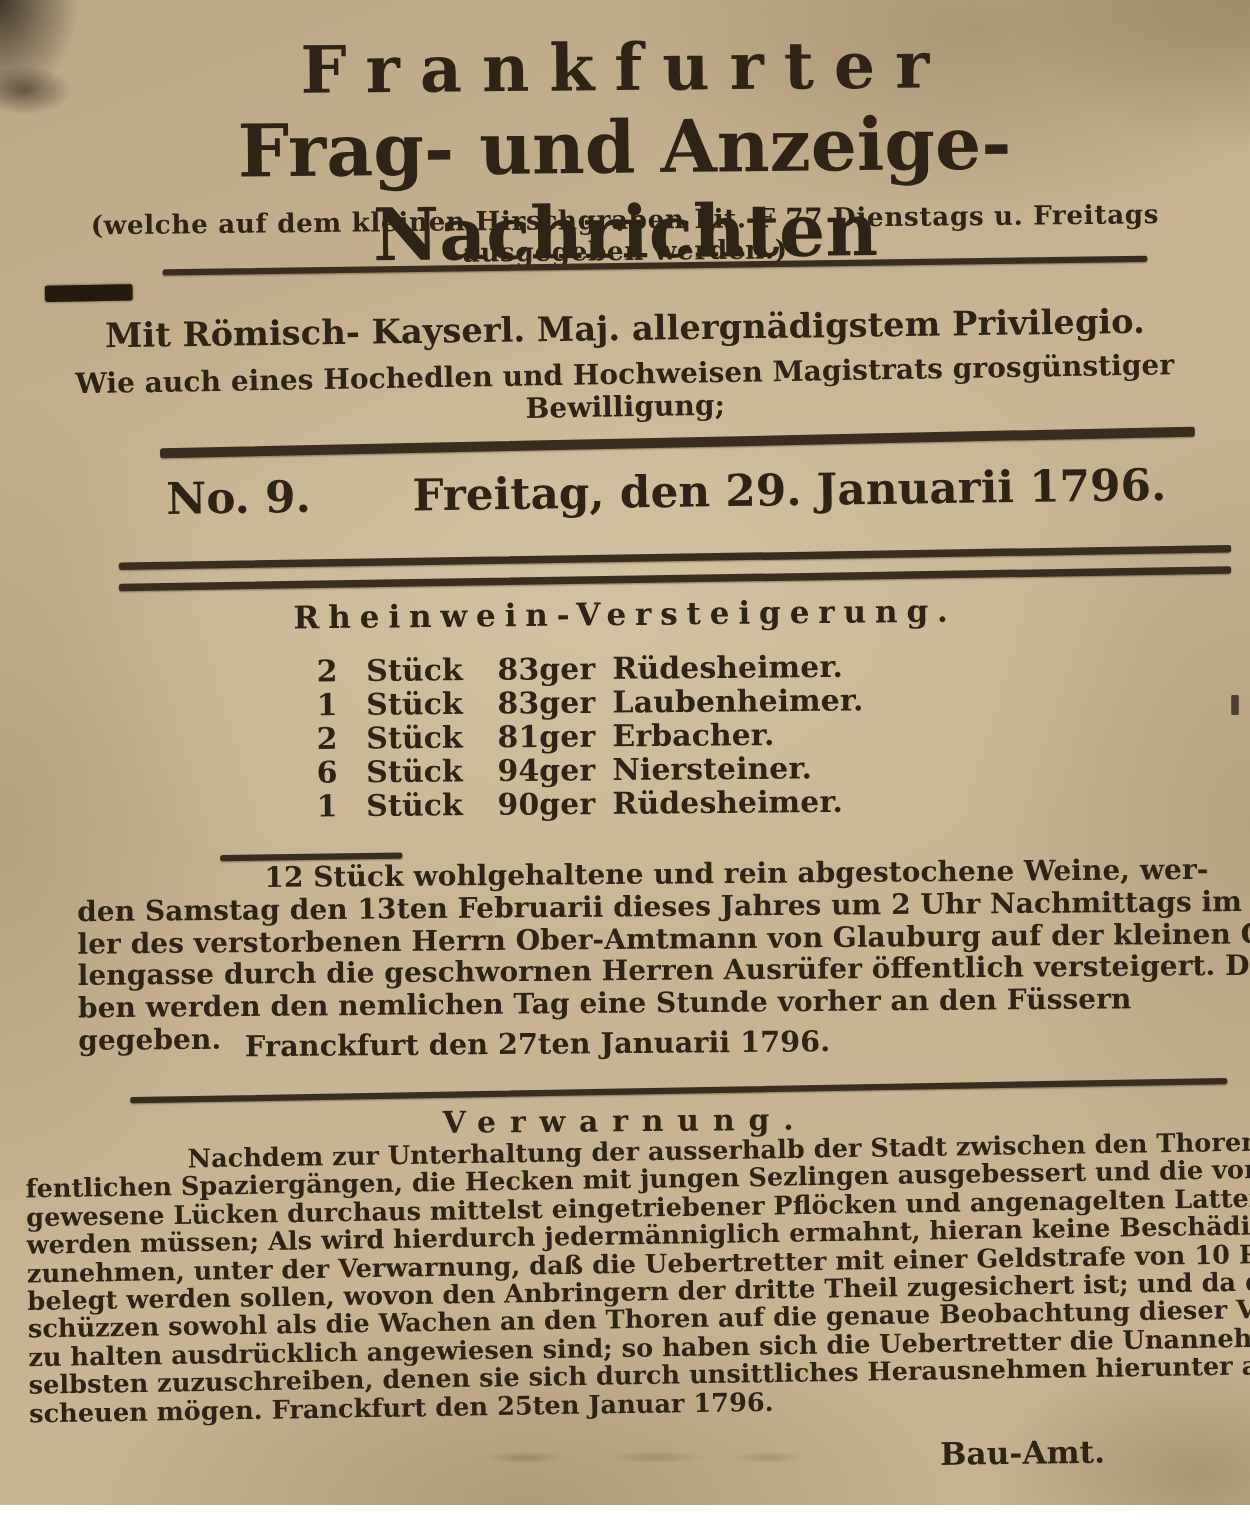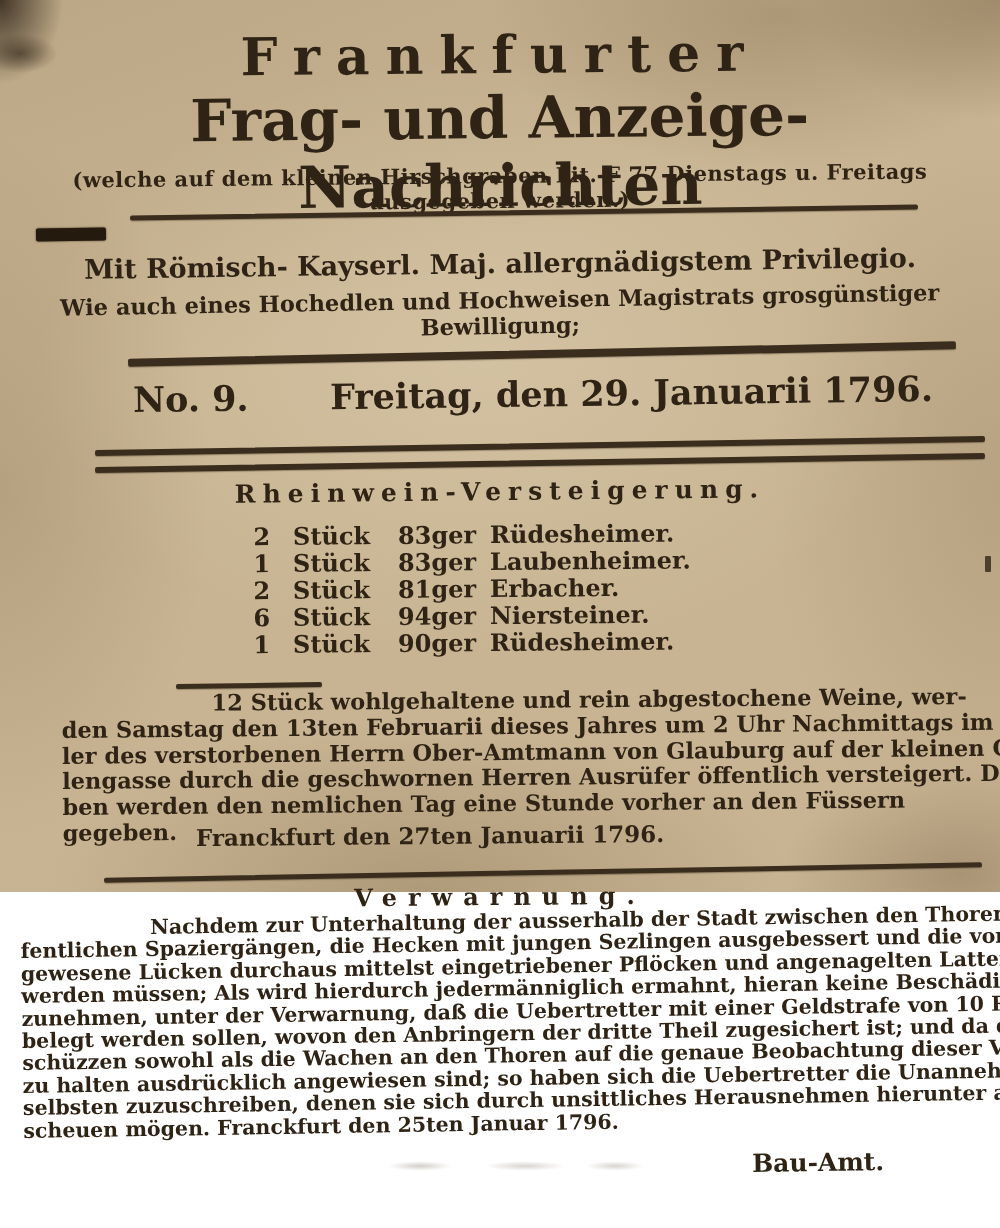--- a/index.html
+++ b/index.html
@@ -1,21 +1,21 @@
 <!DOCTYPE html>
 <html><head>
 <meta charset="utf-8">
 <style>
   html,body{margin:0;padding:0;}
   body{
     width:1000px;height:1228px;overflow:hidden;
     font-family:"DejaVu Serif","Liberation Serif",serif;
   }
   .page{
-    position:relative;width:1000px;height:892px;
+    position:relative;width:1000px;height:1204px;
     background-color:#c8b492;
     background-image:
       radial-gradient(ellipse 90px 120px at 0% 0%, rgba(30,22,12,.78), rgba(30,22,12,0) 70%),
       radial-gradient(ellipse 50px 26px at 2% 6%, rgba(35,25,14,.55), rgba(35,25,14,0) 75%),
       radial-gradient(ellipse 420px 220px at 78% 2%, rgba(116,92,62,.30), rgba(116,92,62,0) 70%),
       radial-gradient(ellipse 260px 160px at 100% 0%, rgba(100,78,50,.35), rgba(100,78,50,0) 75%),
       radial-gradient(ellipse 620px 420px at 48% 40%, rgba(255,246,224,.20), rgba(255,246,224,0) 72%),
       radial-gradient(ellipse 300px 500px at 0% 55%, rgba(112,90,60,.22), rgba(112,90,60,0) 70%),
       radial-gradient(ellipse 320px 520px at 100% 55%, rgba(112,90,60,.20), rgba(112,90,60,0) 72%),
       radial-gradient(ellipse 520px 240px at 42% 100%, rgba(108,86,58,.28), rgba(108,86,58,0) 72%),

